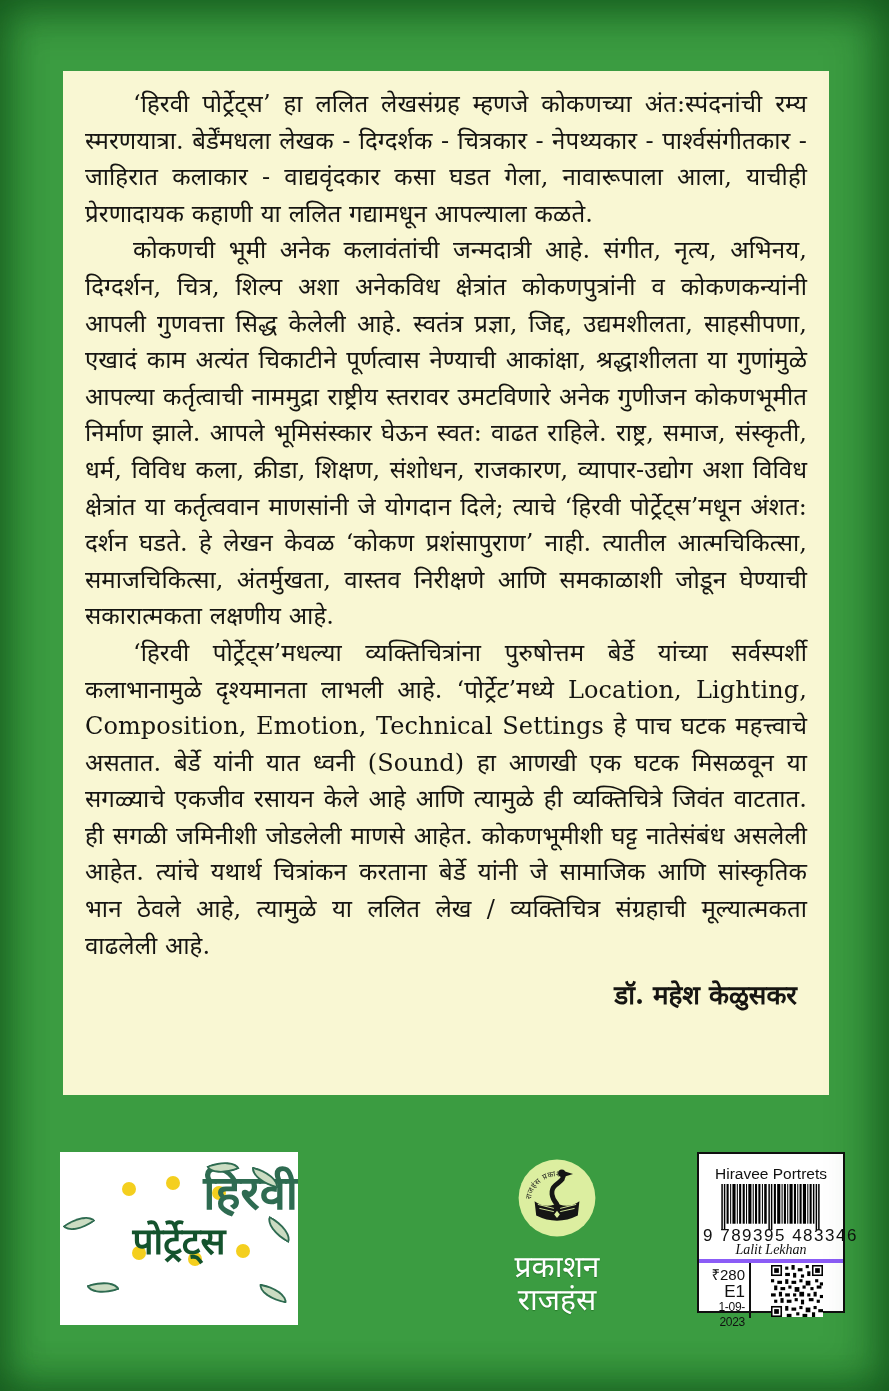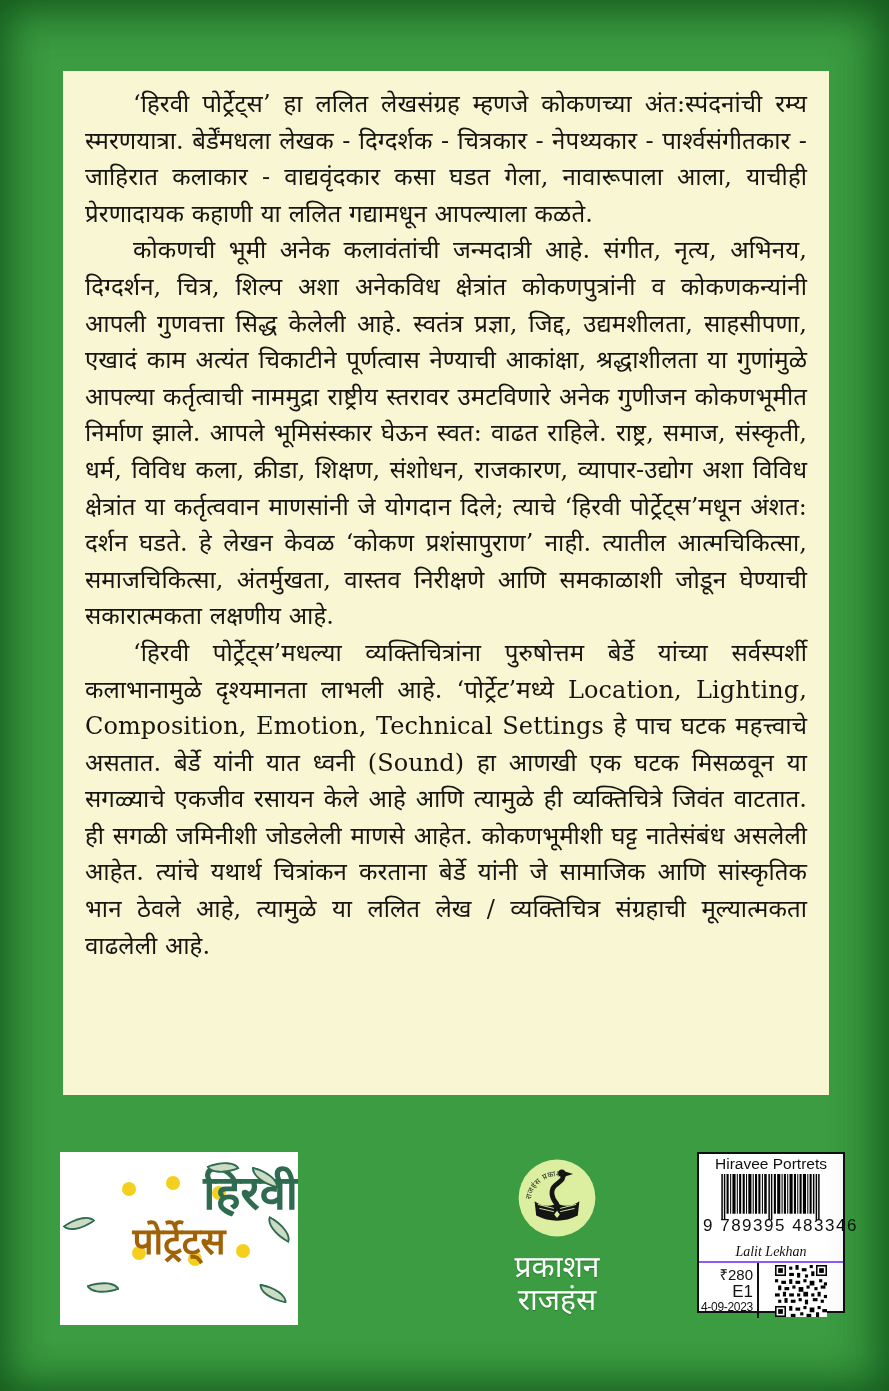--- a/index.html
+++ b/index.html
@@ -54,21 +54,21 @@
   .tl-line1{
     position:relative;z-index:2;
     margin-top:16px;text-align:right;
     font-family:"DejaVu Serif",serif;font-weight:bold;
     font-size:47px;line-height:50px;color:#2E6B51;
   }
   .tl-line2{
     position:relative;z-index:2;
     margin-top:2px;text-align:center;
     font-family:"DejaVu Serif",serif;font-weight:bold;
-    font-size:37px;line-height:42px;color:#a16207;
+    font-size:37px;line-height:42px;color:#14532d;
   }
   .leaf{
     position:absolute;z-index:3;width:30px;height:15px;
     background:#CBDCC2;border:2px solid #2E6B51;
     border-radius:0 100% 0 100%;box-sizing:border-box;
   }
   .dot{
     position:absolute;z-index:1;width:14px;height:14px;border-radius:50%;
     background:#F4CF1E;
   }
@@ -83,51 +83,52 @@
     font-family:"DejaVu Serif",serif;
     font-size:30px;line-height:33px;font-weight:500;
     text-shadow:0 1px 1px rgba(0,60,0,.35);
   }
 
   .barcode-box{
     position:absolute;left:697px;top:1152px;width:148px;height:161px;
     background:#ffffff;border:2px solid #101010;box-sizing:border-box;
     z-index:2;color:#101010;
   }
-  .bc-top{padding:1px 4px 2px 4px;border-bottom:2px solid #8b5cf6;text-align:center;}
+  .bc-top{padding:11px 4px 2px 4px;border-bottom:4px solid #8b5cf6;text-align:center;}
   .bc-title{font-family:"Liberation Sans",sans-serif;font-size:15.5px;line-height:18px;}
   .bc-bars{display:block;margin:1px auto 0 auto;}
   .bc-number{
     font-family:"Liberation Sans",sans-serif;font-size:17px;letter-spacing:1.5px;
     line-height:13px;margin-top:-1px;text-align:center;white-space:nowrap;
   }
   .bc-genre{
     font-family:"Liberation Serif",serif;font-style:italic;font-size:14px;
-    line-height:15px;text-align:center;margin-top:12px;
+    line-height:15px;text-align:center;
   }
   .bc-bottom{display:flex;height:55px;}
   .bc-info{
-    width:60px;box-sizing:border-box;border-right:2px solid #101010;
+    width:52px;box-sizing:border-box;border-right:2px solid #101010;
     text-align:right;padding:3px 4px 0 0;
     font-family:"Liberation Sans",sans-serif;
   }
   .bc-price{font-size:15px;line-height:17px;}
   .bc-edition{font-size:17px;line-height:17px;}
   .bc-date{font-size:12px;line-height:15px;letter-spacing:-.3px;}
   .bc-qr{flex:1;display:flex;align-items:center;justify-content:center;}
 </style>
 </head>
 <body>
 
 <div class="cover">
 
   <div class="text-panel">
     <p class="para">‘हिरवी पोर्ट्रेट्स’ हा ललित लेखसंग्रह म्हणजे कोकणच्या अंत:स्पंदनांची रम्य स्मरणयात्रा. बेर्डेंमधला लेखक - दिग्दर्शक - चित्रकार - नेपथ्यकार - पार्श्वसंगीतकार - जाहिरात कलाकार - वाद्यवृंदकार कसा घडत गेला, नावारूपाला आला, याचीही प्रेरणादायक कहाणी या ललित गद्यामधून आपल्याला कळते.</p>
     <p class="para">कोकणची भूमी अनेक कलावंतांची जन्मदात्री आहे. संगीत, नृत्य, अभिनय, दिग्दर्शन, चित्र, शिल्प अशा अनेकविध क्षेत्रांत कोकणपुत्रांनी व कोकणकन्यांनी आपली गुणवत्ता सिद्ध केलेली आहे. स्वतंत्र प्रज्ञा, जिद्द, उद्यमशीलता, साहसीपणा, एखादं काम अत्यंत चिकाटीने पूर्णत्वास नेण्याची आकांक्षा, श्रद्धाशीलता या गुणांमुळे आपल्या कर्तृत्वाची नाममुद्रा राष्ट्रीय स्तरावर उमटविणारे अनेक गुणीजन कोकणभूमीत निर्माण झाले. आपले भूमिसंस्कार घेऊन स्वत: वाढत राहिले. राष्ट्र, समाज, संस्कृती, धर्म, विविध कला, क्रीडा, शिक्षण, संशोधन, राजकारण, व्यापार-उद्योग अशा विविध क्षेत्रांत या कर्तृत्ववान माणसांनी जे योगदान दिले; त्याचे ‘हिरवी पोर्ट्रेट्स’मधून अंशत: दर्शन घडते. हे लेखन केवळ ‘कोकण प्रशंसापुराण’ नाही. त्यातील आत्मचिकित्सा, समाजचिकित्सा, अंतर्मुखता, वास्तव निरीक्षणे आणि समकाळाशी जोडून घेण्याची सकारात्मकता लक्षणीय आहे.</p>
     <p class="para">‘हिरवी पोर्ट्रेट्स’मधल्या व्यक्तिचित्रांना पुरुषोत्तम बेर्डे यांच्या सर्वस्पर्शी कलाभानामुळे दृश्यमानता लाभली आहे. ‘पोर्ट्रेट’मध्ये Location, Lighting, Composition, Emotion, Technical Settings हे पाच घटक महत्त्वाचे असतात. बेर्डे यांनी यात ध्वनी (Sound) हा आणखी एक घटक मिसळवून या सगळ्याचे एकजीव रसायन केले आहे आणि त्यामुळे ही व्यक्तिचित्रे जिवंत वाटतात. ही सगळी जमिनीशी जोडलेली माणसे आहेत. कोकणभूमीशी घट्ट नातेसंबंध असलेली आहेत. त्यांचे यथार्थ चित्रांकन करताना बेर्डे यांनी जे सामाजिक आणि सांस्कृतिक भान ठेवले आहे, त्यामुळे या ललित लेख / व्यक्तिचित्र संग्रहाची मूल्यात्मकता वाढलेली आहे.</p>
+    <div class="signature">डॉ. महेश केळुसकर</div>
   </div>
 
   <div class="title-logo-box">
     <span class="dot" style="left:62px;top:30px;"></span>
     <span class="dot" style="left:106px;top:24px;"></span>
     <span class="dot" style="left:152px;top:34px;"></span>
     <span class="dot" style="left:72px;top:94px;"></span>
     <span class="dot" style="left:128px;top:100px;"></span>
     <span class="dot" style="left:176px;top:92px;"></span>
     <span class="leaf" style="left:148px;top:8px;transform:rotate(-22deg);"></span>
@@ -203,21 +204,21 @@
             <rect x="92.6" y="0" width="1.4" height="44"></rect>
         </g>
       </svg>
       <div class="bc-number">9 789395 483346</div>
       <div class="bc-genre">Lalit Lekhan</div>
     </div>
     <div class="bc-bottom">
       <div class="bc-info">
         <div class="bc-price">₹280</div>
         <div class="bc-edition">E1</div>
-        <div class="bc-date">4-09-2023</div>
+        <div class="bc-date">1-09-2023</div>
       </div>
       <div class="bc-qr">
         <svg width="52" height="52" viewBox="0 0 33 33">
           <rect x="0" y="0" width="33" height="33" fill="#fff"></rect>
           <g fill="#000">
             <rect x="0" y="0" width="7" height="7"></rect>
               <rect x="26" y="0" width="7" height="7"></rect>
               <rect x="0" y="26" width="7" height="7"></rect>
           </g>
           <g fill="#fff">

